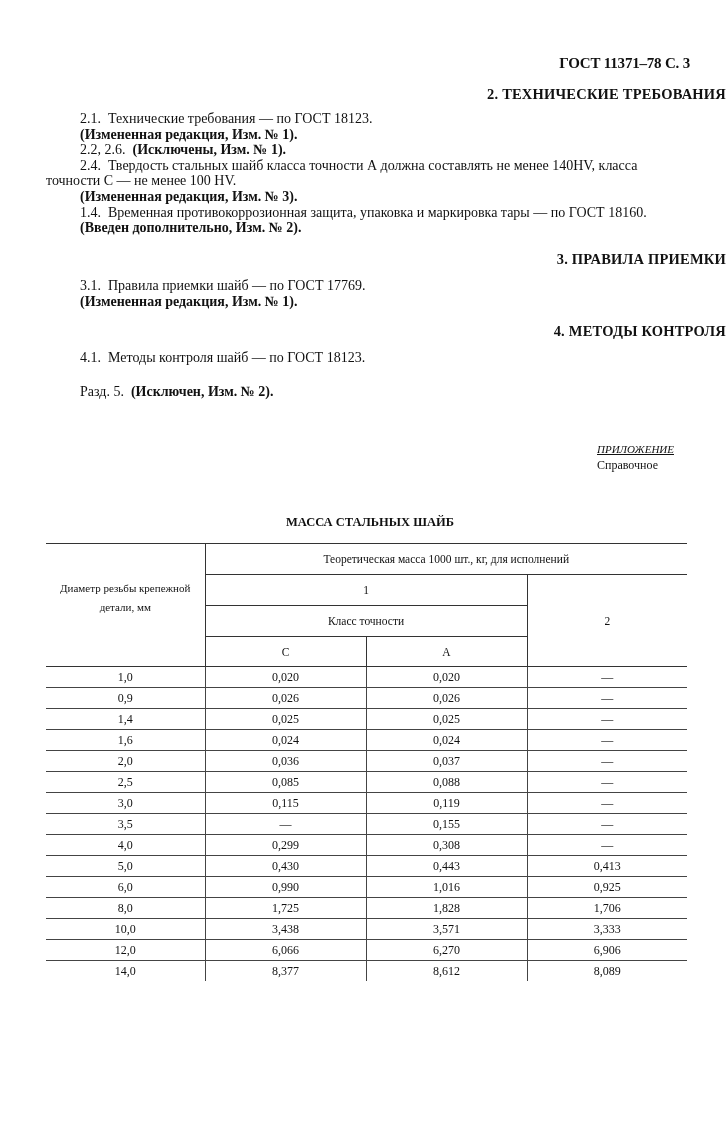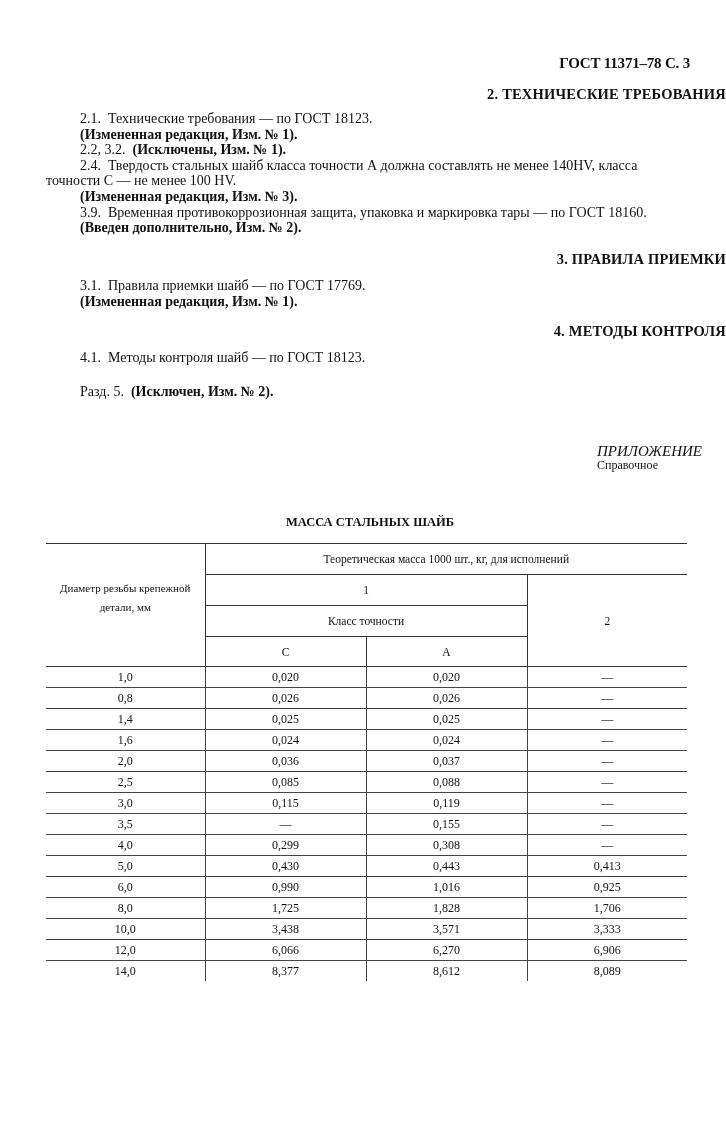--- a/index.html
+++ b/index.html
@@ -3,21 +3,21 @@
 <meta charset="utf-8">
 <style>
   html, body { margin: 0; padding: 0; background: #ffffff; }
   body { width: 726px; height: 1122px; position: relative; overflow: hidden;
          font-family: "Liberation Serif", "DejaVu Serif", serif; color: #111; }
   .abs { position: absolute; }
   .runhead { right: 36px; top: 55px; font-weight: bold; font-size: 15px; letter-spacing: -0.2px; margin-left: 44px; }
   .sec-title { left: 0; width: 726px; text-align: right; font-weight: bold; font-size: 14.5px; letter-spacing: 0.2px; }
   .line { font-size: 14px; white-space: nowrap; line-height: 16px; }
   .b { font-weight: bold; }
-  .app-title { right: 36px; top: 443px; font-style: italic; font-size: 15px; text-align: right; }
+  .app-title { right: 36px; top: 443px; font-style: italic; font-size: 11px; text-align: right; text-decoration: underline; }
   .app-sub { left: 597px; top: 458px; font-size: 12px; }
   .tbl-title { left: 0; width: 740px; text-align: center; top: 515px; font-weight: bold; font-size: 12.5px; }
   table.mass { position: absolute; left: 46px; top: 543px; width: 641px; border-collapse: collapse;
                font-size: 11.5px; table-layout: fixed; }
   table.mass td, table.mass th { font-weight: normal; text-align: center; padding: 0; vertical-align: middle; }
   table.mass thead tr.r1 th { height: 30px; }
   table.mass thead tr.r2 th { height: 30px; }
   table.mass thead tr.r3 th { height: 30px; }
   table.mass thead tr.r4 th { height: 29px; }
   table.mass tbody td { height: 20px; font-size: 12px; line-height: 20px; }
@@ -35,31 +35,31 @@
 
 <div class="abs runhead">ГОСТ 11371–78 С. 3</div>
 
 <div class="abs sec-title" style="top:86px;">2. ТЕХНИЧЕСКИЕ ТРЕБОВАНИЯ</div>
 <div class="abs line" style="left:80px; top:111px;">
   <span>2.1.</span>&nbsp;
   <span>Технические требования — по ГОСТ 18123.</span>
 </div>
 <div class="abs line b" style="left:80px; top:127px;">(Измененная редакция, Изм. № 1).</div>
 <div class="abs line" style="left:80px; top:142px;">
-  <span>2.2, 3.2.</span>&nbsp;
+  <span>2.2, 2.6.</span>&nbsp;
   <span class="b">(Исключены, Изм. № 1).</span>
 </div>
 <div class="abs line" style="left:80px; top:158px;">
   <span>2.4.</span>&nbsp;
   <span>Твердость стальных шайб класса точности А должна составлять не менее 140HV, класса</span>
 </div>
 <div class="abs line" style="left:46px; top:173px;">точности С — не менее 100 HV.</div>
 <div class="abs line b" style="left:80px; top:189px;">(Измененная редакция, Изм. № 3).</div>
 <div class="abs line" style="left:80px; top:205px;">
-  <span>3.9.</span>&nbsp;
+  <span>1.4.</span>&nbsp;
   <span>Временная противокоррозионная защита, упаковка и маркировка тары — по ГОСТ 18160.</span>
 </div>
 <div class="abs line b" style="left:80px; top:220px;">(Введен дополнительно, Изм. № 2).</div>
 
 <div class="abs sec-title" style="top:251px;">3. ПРАВИЛА ПРИЕМКИ</div>
 <div class="abs line" style="left:80px; top:278px;">
   <span>3.1.</span>&nbsp;
   <span>Правила приемки шайб — по ГОСТ 17769.</span>
 </div>
 <div class="abs line b" style="left:80px; top:294px;">(Измененная редакция, Изм. № 1).</div>
@@ -105,21 +105,21 @@
     </tr>
   </thead>
   <tbody id="tbody">
       <tr>
         <td>1,0</td>
         <td>0,020</td>
         <td>0,020</td>
         <td>—</td>
       </tr>
       <tr>
-        <td>0,8</td>
+        <td>0,9</td>
         <td>0,026</td>
         <td>0,026</td>
         <td>—</td>
       </tr>
       <tr>
         <td>1,4</td>
         <td>0,025</td>
         <td>0,025</td>
         <td>—</td>
       </tr>

